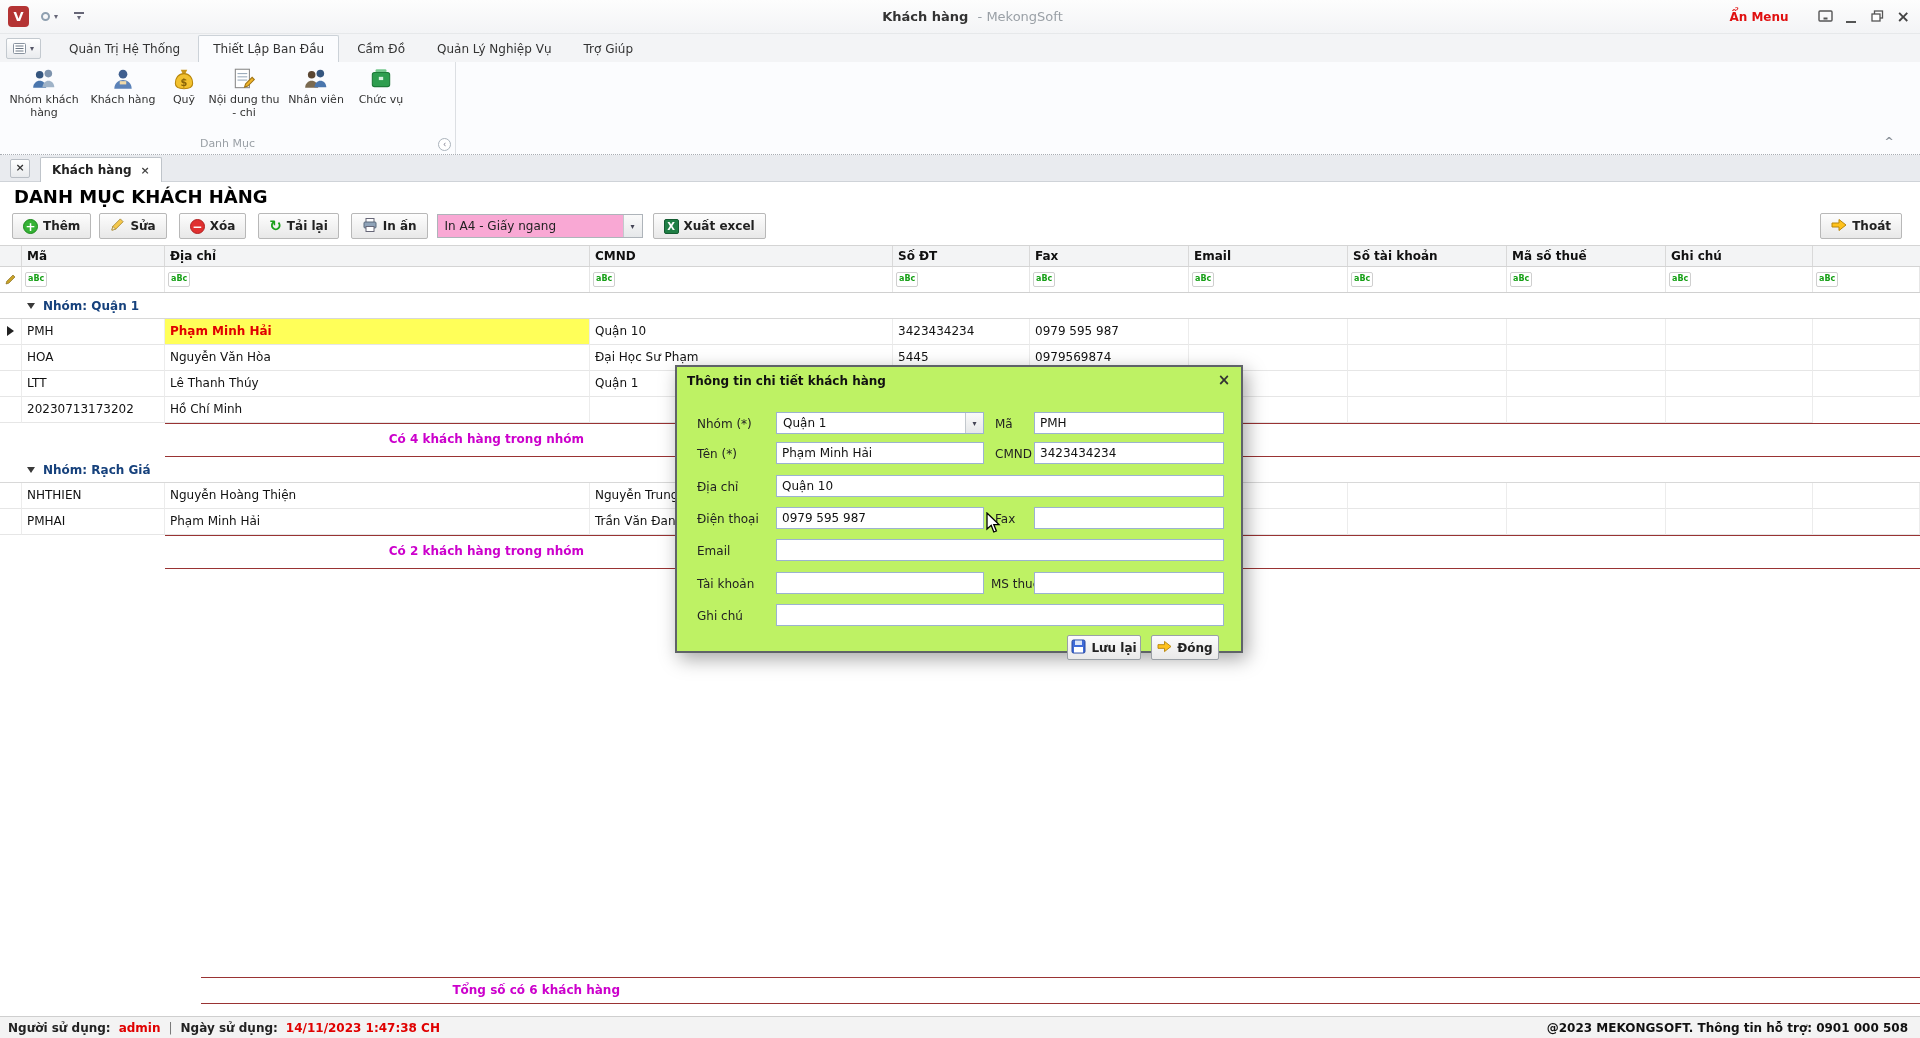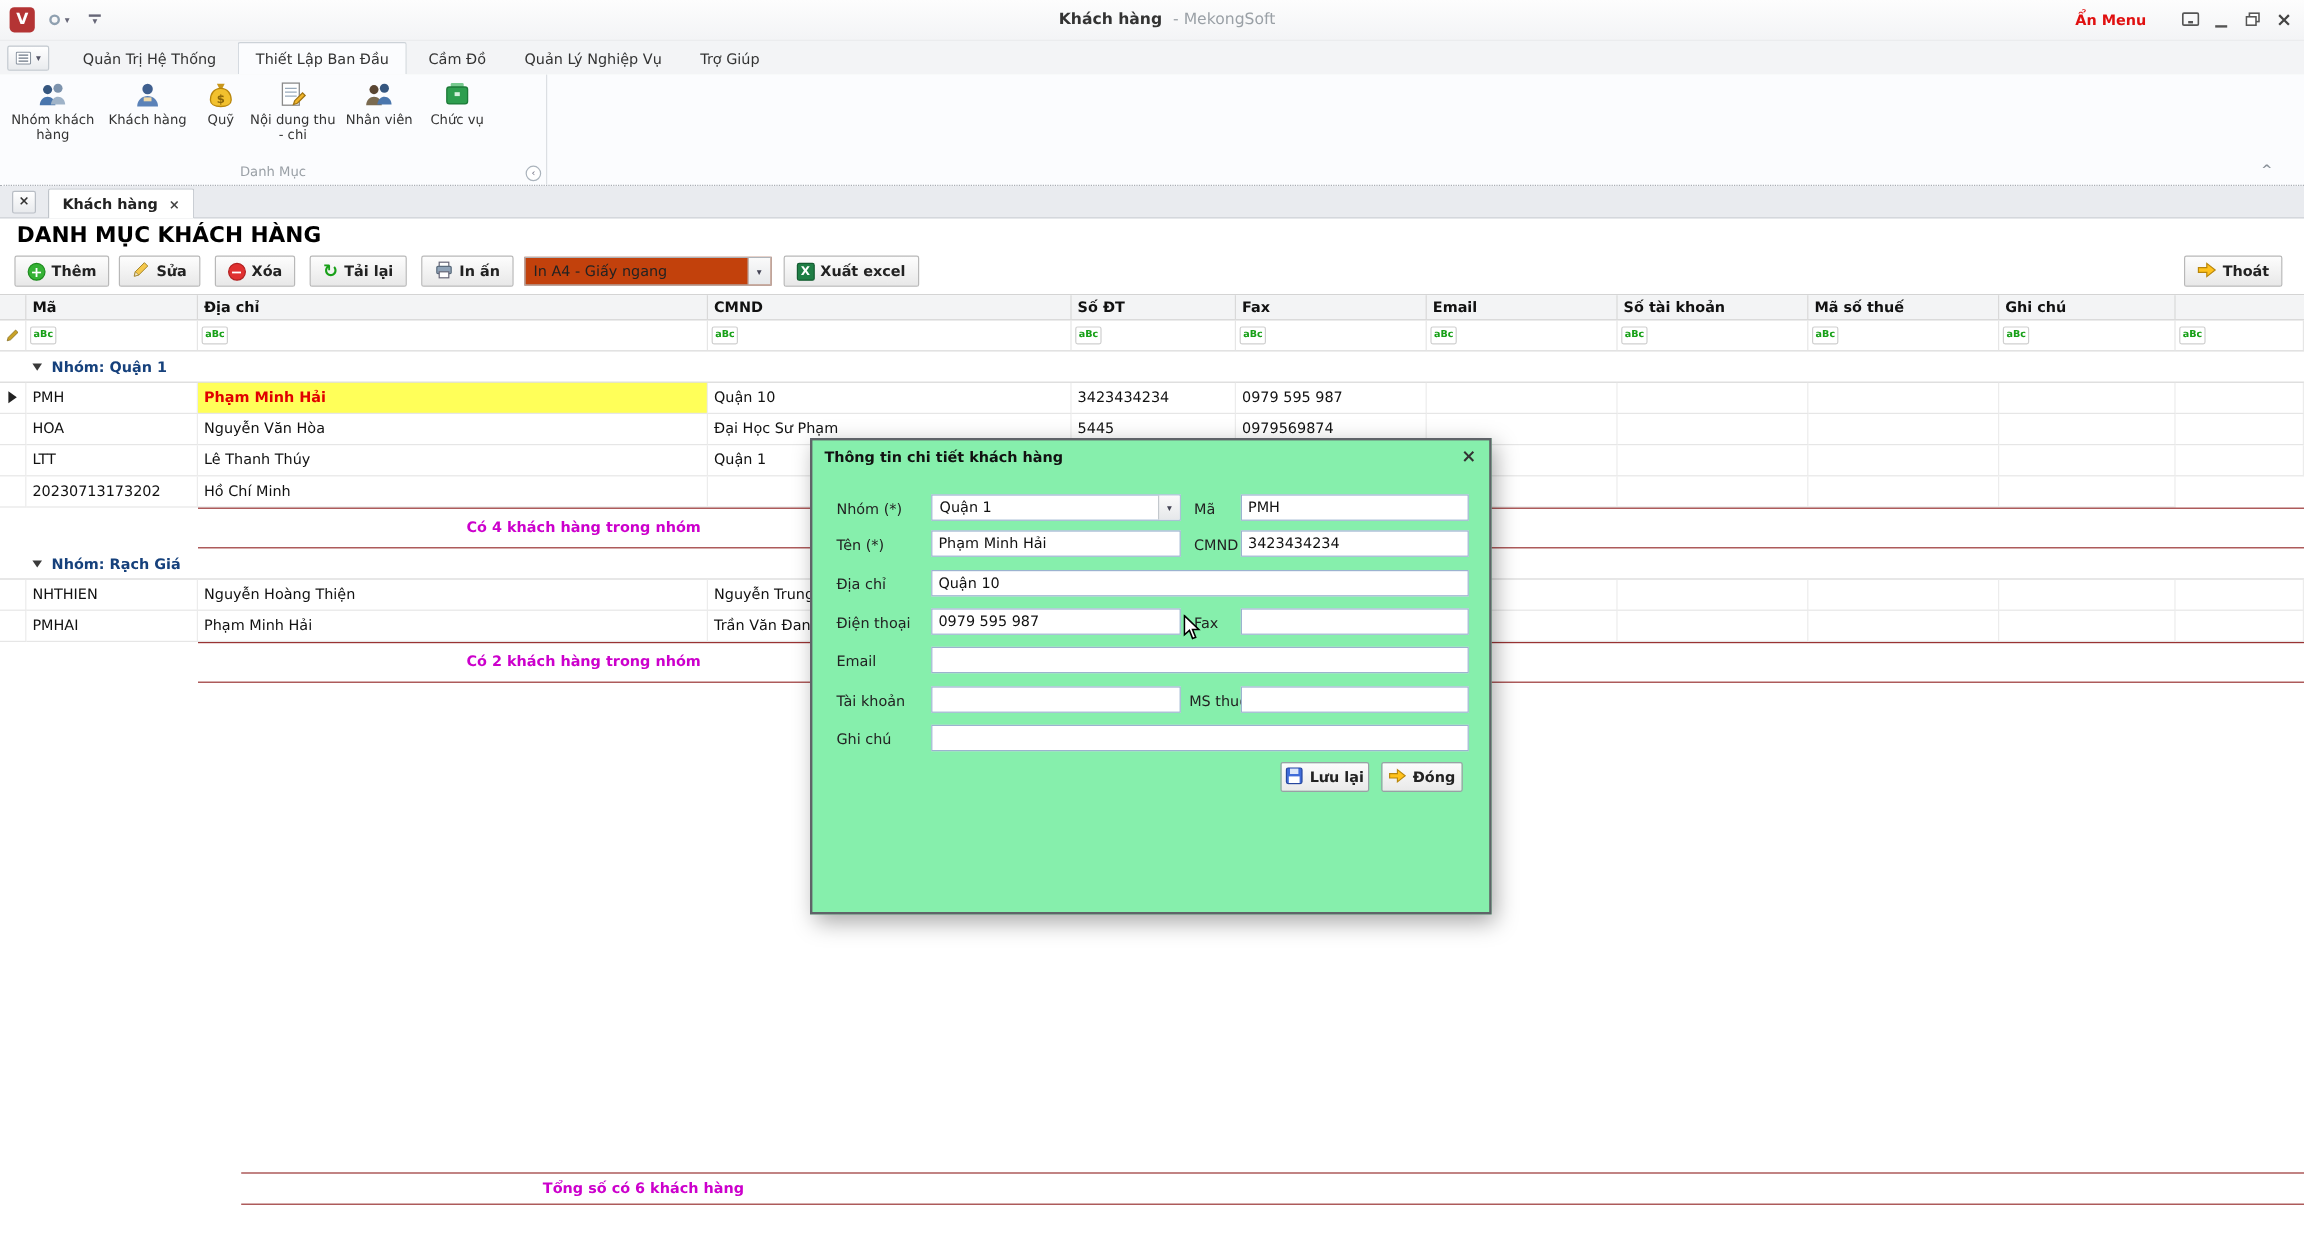--- a/index.html
+++ b/index.html
@@ -70,21 +70,21 @@
     background:linear-gradient(#fdfdfd,#e8e8e8); border:1px solid #b8b8b8; border-radius:2px;
     font-size:12px; font-weight:bold; color:#222; white-space:nowrap; cursor:default; }
   .mr8{margin-right:8px}.mr9{margin-right:9px}.mr10{margin-right:10px}.mr12{margin-right:12px}
   .ic-circle { width:15px; height:15px; border-radius:50%; color:#fff; font-size:12px; line-height:14px;
     text-align:center; font-weight:bold; display:inline-block; }
   .ic-circle.green { background:#35b235; border:1px solid #1d8a1d; }
   .ic-circle.red { background:#e03030; border:1px solid #b02020; }
   .ic-refresh { color:#19a019; font-size:15px; font-weight:bold; line-height:15px; }
   .ic-excel { width:15px; height:15px; background:#1f7e45; border:1px solid #145c31; border-radius:2px;
     color:#fff; font-size:10px; font-weight:bold; text-align:center; line-height:13px; display:inline-block; }
-  .tb-combo { width:206px; height:24px; background:#c2410c; border:1px solid #aeb4ba; display:flex; align-items:center; }
+  .tb-combo { width:206px; height:24px; background:#f9a8d4; border:1px solid #aeb4ba; display:flex; align-items:center; }
   .tb-combo .val { padding-left:7px; font-size:12px; color:#222; flex:1; white-space:nowrap; overflow:hidden; }
   .combo-arrow { width:19px; height:100%; border-left:1px solid #c3c8cd; background:linear-gradient(#fafafa,#e6e8ea);
     display:flex; align-items:center; justify-content:center; font-size:8px; color:#445; }
   .tb-exit { position:absolute; right:18px; }
 
   
   #grid { position:absolute; top:245px; left:0; width:1920px; height:771px; background:#fff;
     border-top:1px solid #d4d4d4; z-index:1; }
   .grow { display:grid; grid-template-columns:22px 143px 425px 303px 137px 159px 159px 159px 159px 147px minmax(0,1fr); }
   .g-header { height:21px; background:#f3f4f5; border-bottom:1px solid #d4d4d4; }
@@ -118,21 +118,21 @@
   
   #statusbar { position:absolute; top:1016px; left:0; width:100%; height:22px; background:#f3f3f3;
     border-top:1px solid #cfcfcf; display:flex; align-items:center; font-size:12px; z-index:6; }
   .sb-left { padding-left:8px; display:flex; align-items:center; font-weight:bold; color:#222; }
   .sb-left > * { margin-right:8px; }
   .sb-red { color:#e00000; }
   .sb-sep { color:#777; font-weight:normal; }
   .sb-right { margin-left:auto; padding-right:12px; font-weight:bold; color:#111; white-space:nowrap; }
 
   
-  #dialog { position:absolute; left:675px; top:365px; width:568px; height:397px; background:#86efac;
+  #dialog { position:absolute; left:675px; top:365px; width:568px; height:288px; background:#bef264;
     border:2px solid #5f6368; box-shadow:4px 6px 18px rgba(0,0,0,.35); z-index:50; }
   .dlg-title { position:absolute; top:7px; left:10px; font-weight:bold; font-size:12px; color:#111; }
   .dlg-close { position:absolute; top:4px; right:9px; font-size:15px; font-weight:bold; color:#333;
     width:16px; text-align:center; }
   .dlg-label { position:absolute; font-size:12px; color:#222; height:22px; line-height:22px; white-space:nowrap; }
   .dlg-input { position:absolute; height:22px; border:1px solid #9cb3cf; background:#fff; font-size:12px;
     padding:0 5px; font-family:inherit; color:#111; }
   .dlg-combo { position:absolute; height:22px; background:#fff; border:1px solid #9cb3cf; display:flex; align-items:center; }
   .dlg-combo .val { padding-left:6px; flex:1; font-size:12px; color:#111; }
   .dlg-combo .combo-arrow { width:18px; }
@@ -501,20 +501,30 @@
     </div>
 
     <div class="g-total">
       <div class="sspacer"></div>
       <div class="sregion">
         <div class="stext">Tổng số có 6 khách hàng</div>
       </div>
     </div>
   </div>
 
+  <div id="statusbar">
+    <div class="sb-left">
+      <span>Người sử dụng:</span>
+      <span class="sb-red">admin</span>
+      <span class="sb-sep">|</span>
+      <span>Ngày sử dụng:</span>
+      <span class="sb-red">14/11/2023 1:47:38 CH</span>
+    </div>
+    <div class="sb-right">@2023 MEKONGSOFT. Thông tin hỗ trợ: 0901 000 508</div>
+  </div>
 
   <div id="dialog">
     <div class="dlg-title">Thông tin chi tiết khách hàng</div>
     <span class="dlg-close">×</span>
 
     <span class="dlg-label" style="left:20px;top:46px">Nhóm (*)</span>
     <div class="dlg-combo" style="left:99px;top:45px;width:208px">
       <span class="val">Quận 1</span>
       <span class="combo-arrow">▾</span>
     </div>

